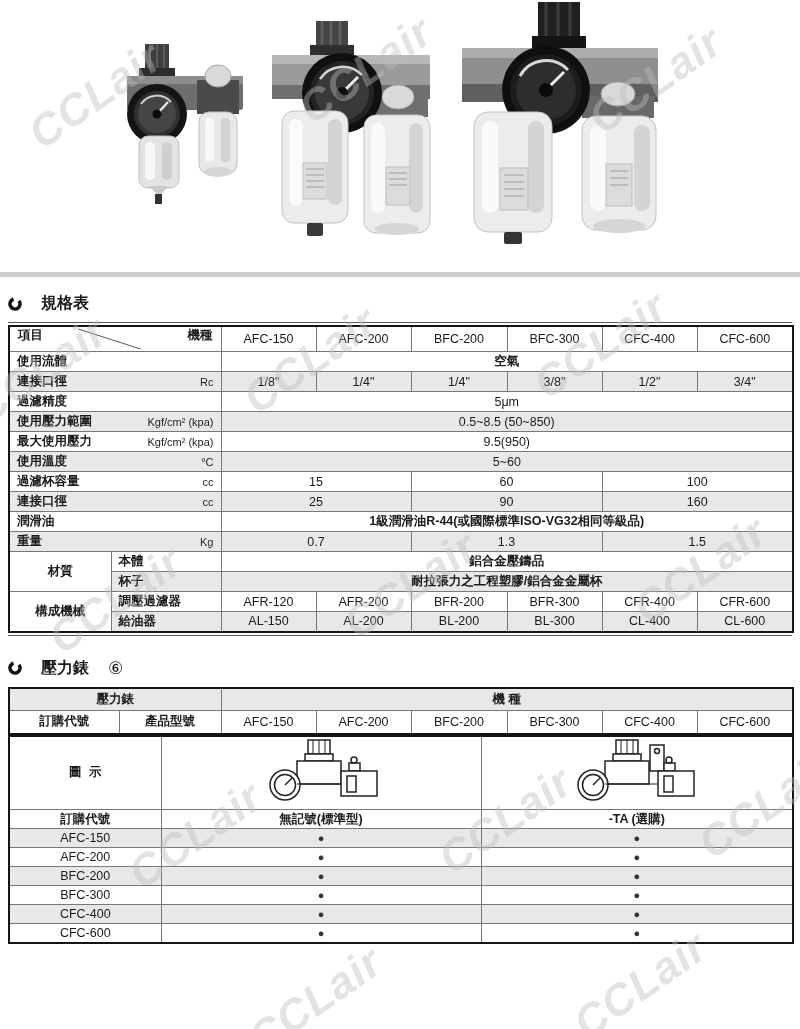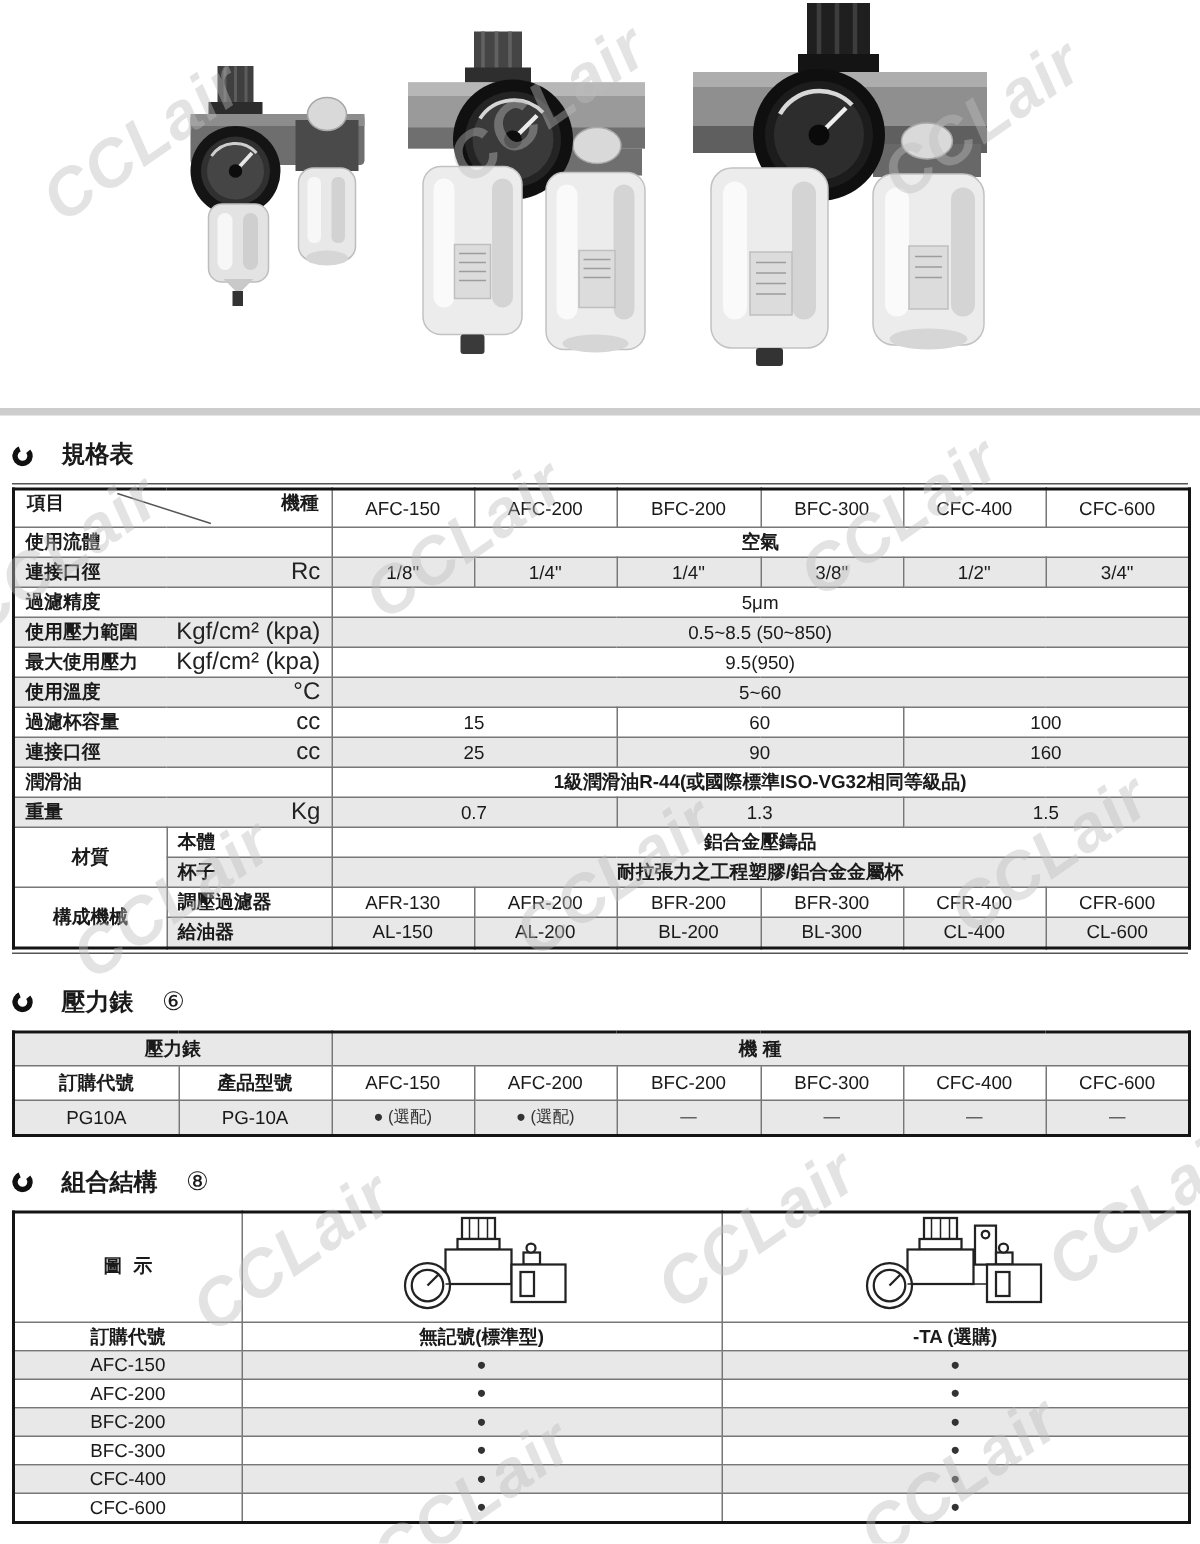--- a/index.html
+++ b/index.html
@@ -33,21 +33,21 @@
   .sec-title .badge { font-weight:400; font-size:17px; }
   
   .tbl-top { border-top:1px solid #555; border-bottom:1px solid #555; padding:2px 0; margin-top:4px; }
   table { border-collapse:collapse; table-layout:fixed; width:784px; border:2px solid #141414; }
   td { border:1px solid #777; text-align:center; padding:0 2px; height:20px;
        overflow:hidden; white-space:nowrap; font-size:12.5px; }
   tr.g td { background:#e8e8e8; }
   .cjk { font-weight:700; }
   .lblwrap { display:flex; justify-content:space-between; align-items:center; padding:0 5px; }
   .lname { font-weight:700; }
-  .lunit { font-size:16px; color:#222; font-weight:400; }
+  .lunit { font-size:11px; color:#222; font-weight:400; }
   .corner { position:relative; height:24px; }
   .corner .cw { display:flex; justify-content:space-between; align-items:flex-start;
                 height:100%; padding:0 6px; font-weight:700; }
   .corner svg { position:absolute; left:0; top:0; width:100%; height:100%; }
   td.hdrc { height:24px; font-weight:400; }
   .gauge-tbl td { height:23px; }
   .combo-tbl td.diag { height:74px;font-family:Liberation Mono, monospace; }
   .combo-tbl td { height:19px; }
   .dotcell { font-size:11px; color:#333; }
 </style>
@@ -332,21 +332,21 @@
             </td>
       <td colspan="6" class="cjk">耐拉張力之工程塑膠/鋁合金金屬杯</td>
     </tr>
     <tr>
       <td rowspan="2" class="cjk">構成機械</td>
       <td>
               <div class="lblwrap">
                 <span class="lname">調壓過濾器</span>
               </div>
             </td>
-      <td>AFR-130</td>
+      <td>AFR-120</td>
       <td>AFR-200</td>
       <td>BFR-200</td>
       <td>BFR-300</td>
       <td>CFR-400</td>
       <td>CFR-600</td>
     </tr>
     <tr class="g">
       <td>
               <div class="lblwrap">
                 <span class="lname">給油器</span>
@@ -390,40 +390,23 @@
     <tr>
       <td class="cjk">訂購代號</td>
       <td class="cjk">產品型號</td>
       <td>AFC-150</td>
       <td>AFC-200</td>
       <td>BFC-200</td>
       <td>BFC-300</td>
       <td>CFC-400</td>
       <td>CFC-600</td>
     </tr>
-    <tr class="g">
-      <td>PG10A</td>
-      <td>PG-10A</td>
-      <td class="dotcell">● (選配)</td>
-      <td class="dotcell">● (選配)</td>
-      <td class="dotcell">—</td>
-      <td class="dotcell">—</td>
-      <td class="dotcell">—</td>
-      <td class="dotcell">—</td>
-    </tr>
   </tbody>
     </table>
 
-  <div class="sec-title" style="margin-top:20px">
-    <svg width="14" height="14" viewBox="0 0 14 14">
-      <circle cx="7" cy="7" r="5" fill="none" stroke="#111" stroke-width="3.6" stroke-dasharray="25 7" transform="rotate(-40 7 7)"></circle>
-    </svg>
-    <span>組合結構</span>
-    <span class="badge">⑧</span>
-  </div>
 
   <table class="combo-tbl">
     <colgroup>
       <col style="width:152px">
         <col style="width:320px">
         <col style="width:312px">
     </colgroup>
     <tbody>
         <tr>
       <td class="diag cjk">圖 示</td>

